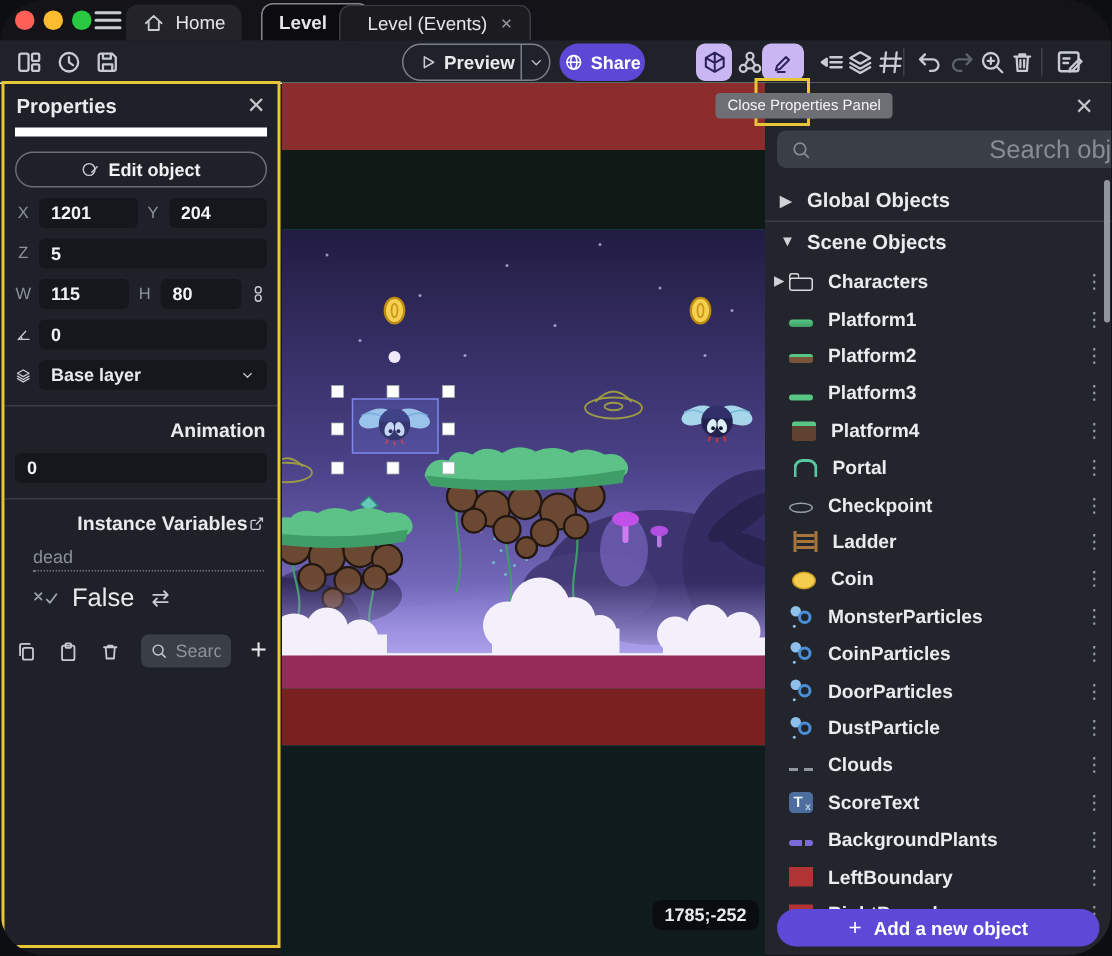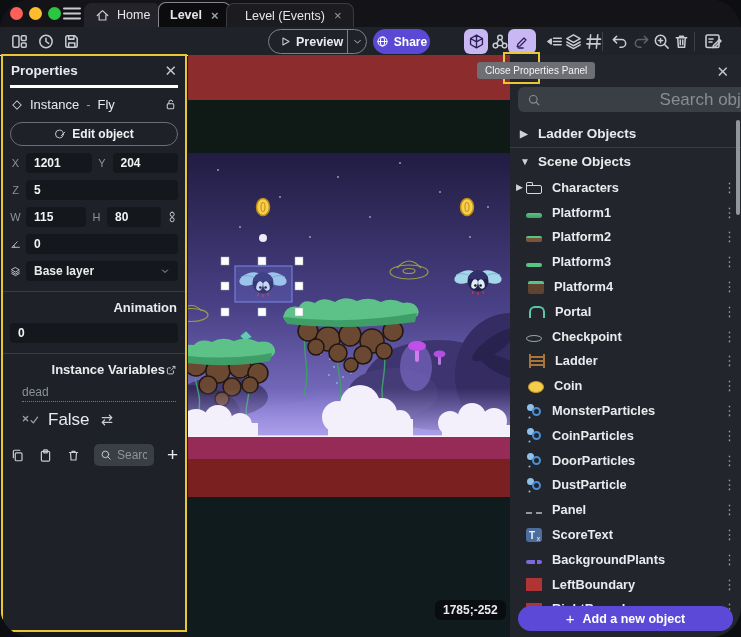--- a/index.html
+++ b/index.html
@@ -9,21 +9,21 @@
   .ico{display:inline-flex;align-items:center;justify-content:center;}
 
   
   .titlebar{position:absolute;left:0;top:0;width:741px;height:27px;background:#141418;}
   .tl{position:absolute;top:7px;width:13px;height:13px;border-radius:50%;}
   .tl.r{left:10px;background:#ff5f57}.tl.y{left:29px;background:#febc2e}.tl.g{left:48px;background:#28c840}
   .burger{position:absolute;left:62px;top:5px;width:20px;height:17px;}
   .tab{position:absolute;top:3px;height:24px;display:flex;align-items:center;gap:7px;padding:0 11px;
     border-radius:8px 8px 0 0;font-size:12.5px;color:#e4e6e9;box-sizing:border-box;}
   .tab-home{left:84px;background:#232329;}
-  .tab-level{left:158px;top:2px;height:25px;background:#0c0c0f;border:1px solid #86868e;border-bottom:none;font-weight:bold;}
+  .tab-level{left:174px;top:2px;height:25px;background:#0c0c0f;border:1px solid #86868e;border-bottom:none;font-weight:bold;}
   .tab-events{left:226px;background:#1b1b20;border:1px solid #3a3a42;border-bottom:none;}
   .tab .x{color:#9aa0a6;font-size:13px;margin-left:2px;}
 
   
   .toolbar{position:absolute;left:0;top:27px;width:741px;height:28px;background:#1f2228;border-bottom:1px solid #fef9c3;}
   .tool{position:absolute;top:3px;width:22px;height:22px;}
   .btn-preview{position:absolute;left:268px;top:2px;height:25px;width:99px;border:1.3px solid #7c8087;border-radius:14px;
     display:flex;align-items:center;box-sizing:border-box;background:#1f2228;}
   .btn-preview .lbl{font-weight:bold;font-size:12.5px;margin:0 4px;}
   .btn-preview .drop{border-left:1.3px solid #7c8087;height:100%;display:flex;align-items:center;padding:0 4px;}
@@ -40,21 +40,21 @@
   .coords{position:absolute;left:247px;top:545px;background:rgba(10,12,15,.92);border-radius:6px;
     padding:3px 8px;font-size:12px;font-weight:bold;color:#e9eaee;}
 
   
   .props-highlight{position:absolute;left:1px;top:54px;width:186px;height:578px;border:2.5px solid #e8c636;
     box-sizing:border-box;pointer-events:none;z-index:40;}
 
   
   .props{position:absolute;left:3px;top:56px;width:182px;height:574px;background:#1e2228;box-sizing:border-box;
     padding:5px 7px;z-index:20;}
-  .props .hdr{display:flex;align-items:center;justify-content:space-between;border-bottom:3px solid #ffffff;padding:2px 1px 7px;}
+  .props .hdr{display:flex;align-items:center;justify-content:space-between;border-bottom:6px solid #ffffff;padding:2px 1px 7px;}
   .props .hdr .t{font-weight:bold;font-size:13.5px;}
   .xbtn{color:#c2c6cb;font-size:15px;line-height:1;cursor:default;}
   .inst-row{display:flex;align-items:center;gap:7px;margin:9px 1px 2px;font-size:13px;}
   .inst-row .grow{flex:1;}
   .btn-edit{margin:10px 0 4px;height:22px;border:1px solid #6a6e75;border-radius:12px;display:flex;
     align-items:center;justify-content:center;gap:6px;font-weight:bold;font-size:12px;color:#f0f1f3;}
   .frow{display:flex;align-items:center;gap:5px;margin:7px 0;}
   .flabel{width:11px;color:#8e939a;font-size:11px;text-align:center;flex:0 0 11px;}
   .finput{flex:1;min-width:0;height:20px;background:#14171b;border:none;border-radius:4px;color:#f2f3f5;
     font-weight:bold;font-size:12px;padding:0 8px;font-family:"Liberation Sans",sans-serif;box-sizing:content-box;}
@@ -443,37 +443,20 @@
       <rect x="0" y="442" width="322" height="140" fill="#101b1d"></rect>
     </svg>
     <div class="coords">1785;-252</div>
   </div>
 
   <div class="props">
     <div class="hdr">
       <span class="t">Properties</span>
       <span class="xbtn">✕</span>
     </div>
-    <div class="inst-row">
-      <span class="ico">
-        <svg width="12" height="12" viewBox="0 0 20 20">
-            <rect x="5" y="5" width="10" height="10" transform="rotate(45 10 10)"></rect>
-          </svg>
-      </span>
-      <span>Instance</span>
-      <span style="color:#9aa0a6">-</span>
-      <span>Fly</span>
-      <span class="grow"></span>
-      <span class="ico">
-        <svg width="13" height="13" viewBox="0 0 20 20">
-            <rect x="5" y="9" width="10" height="7.5" rx="1.5"></rect>
-            <path d="M7.5 9 V6.5 a3 3 0 0 1 5.8 -1"></path>
-          </svg>
-      </span>
-    </div>
     <div class="btn-edit">
       <span class="ico">
         <svg width="12" height="12" viewBox="0 0 20 20">
             <circle cx="9" cy="10" r="6.5"></circle>
             <path d="M12 13 l6-6"></path>
           </svg>
       </span>
       <span>Edit object</span>
     </div>
 
@@ -601,21 +584,21 @@
               <circle cx="9" cy="9" r="5.5"></circle>
               <path d="M13.2 13.2 L17 17"></path>
             </svg>
         </span>
         <input placeholder="Search objects" style="">
       </div>
 
     </div>
     <div class="group-row divided">
       <span class="tri">▶</span>
-      <span>Ladder Objects</span>
+      <span>Global Objects</span>
     </div>
     <div class="group-row">
       <span class="tri">▼</span>
       <span>Scene Objects</span>
     </div>
 
     <div class="obj-list">
 
         <div class="obj-row rt-folder">
           <span class="expand">▶</span>
@@ -704,21 +687,21 @@
         <div class="obj-row rt-particles">
           <span class="expand">▶</span>
           <span class="thumb t-particles"></span>
           <span class="obj-label">DustParticle</span>
           <span class="dots">⋮</span>
         </div>
 
         <div class="obj-row rt-clouds">
           <span class="expand">▶</span>
           <span class="thumb t-clouds"></span>
-          <span class="obj-label">Panel</span>
+          <span class="obj-label">Clouds</span>
           <span class="dots">⋮</span>
         </div>
 
         <div class="obj-row rt-text">
           <span class="expand">▶</span>
           <span class="thumb t-text"></span>
           <span class="obj-label">ScoreText</span>
           <span class="dots">⋮</span>
         </div>
 

